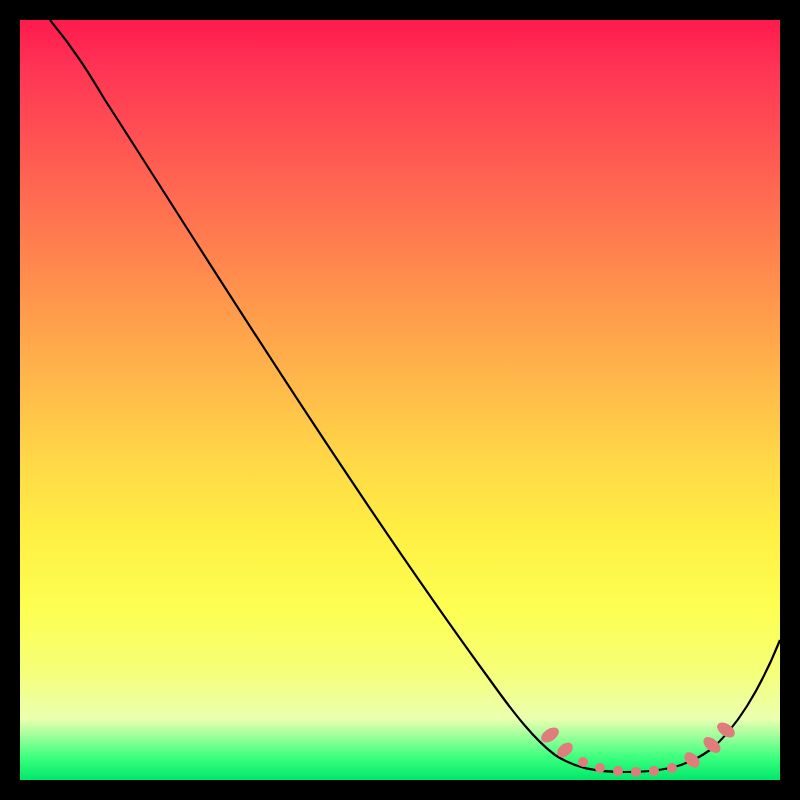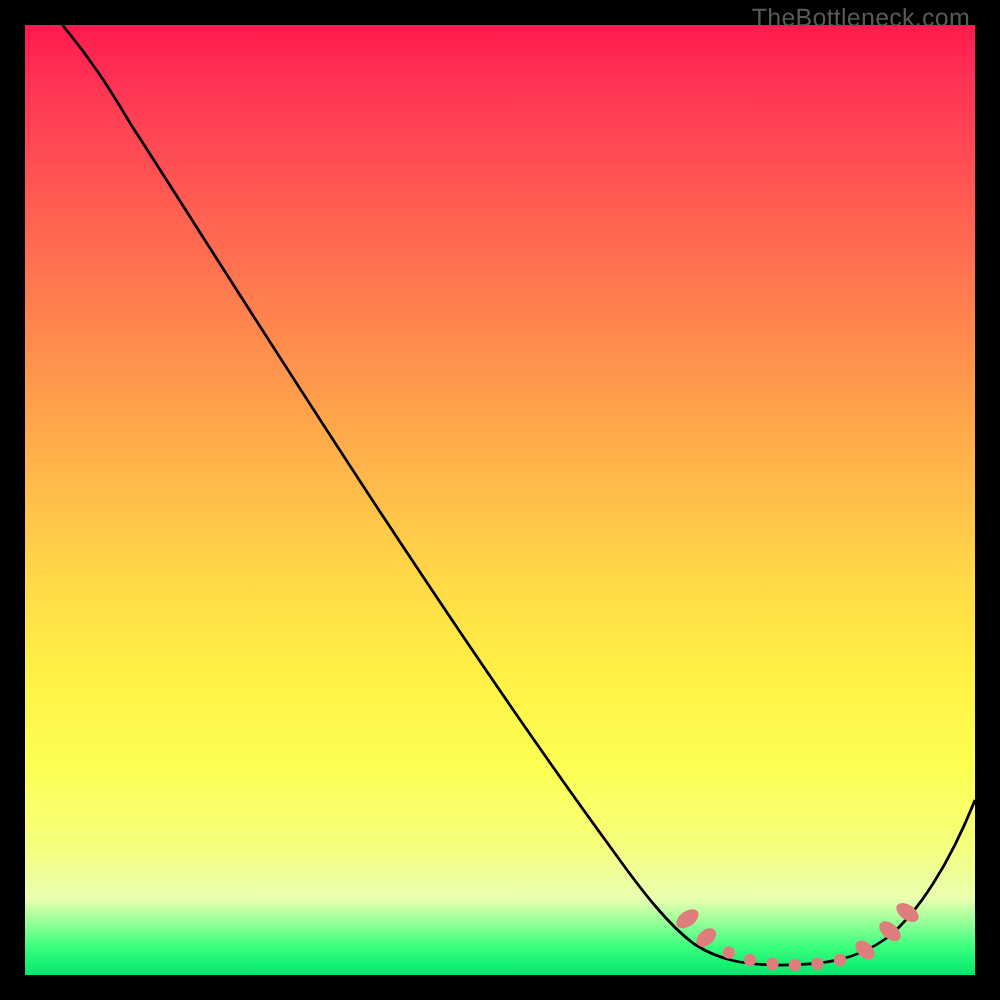--- a/index.html
+++ b/index.html
@@ -79,15 +79,14 @@
         <circle cx="616" cy="752" r="5"></circle>
         <circle cx="634" cy="751" r="5"></circle>
         <circle cx="652" cy="748" r="5"></circle>
         <ellipse cx="672" cy="740" rx="6" ry="9" transform="rotate(-45 672 740)"></ellipse>
         <ellipse cx="692" cy="725" rx="6" ry="10" transform="rotate(-50 692 725)"></ellipse>
         <ellipse cx="706" cy="710" rx="6" ry="10" transform="rotate(-55 706 710)"></ellipse>
       </g>
     </svg>
   </div>
 
-  <div class="attribution">TheBottleneck.com</div>
 
 </div>
 
 </body></html>

